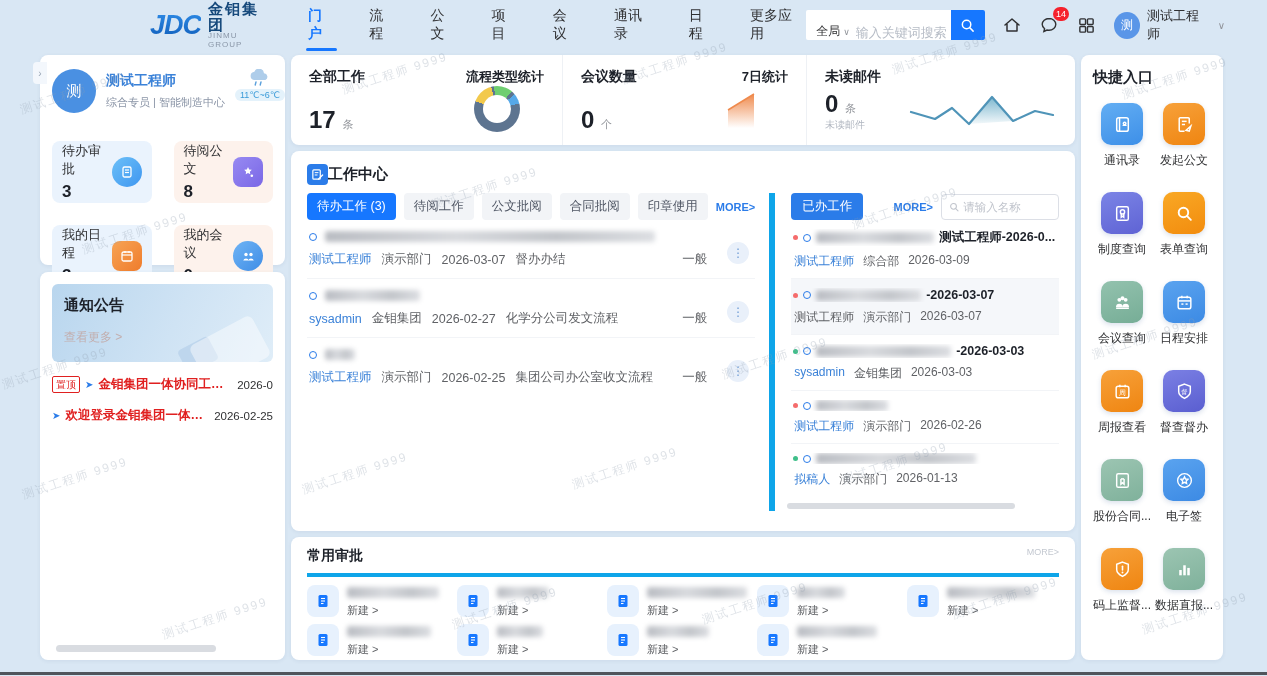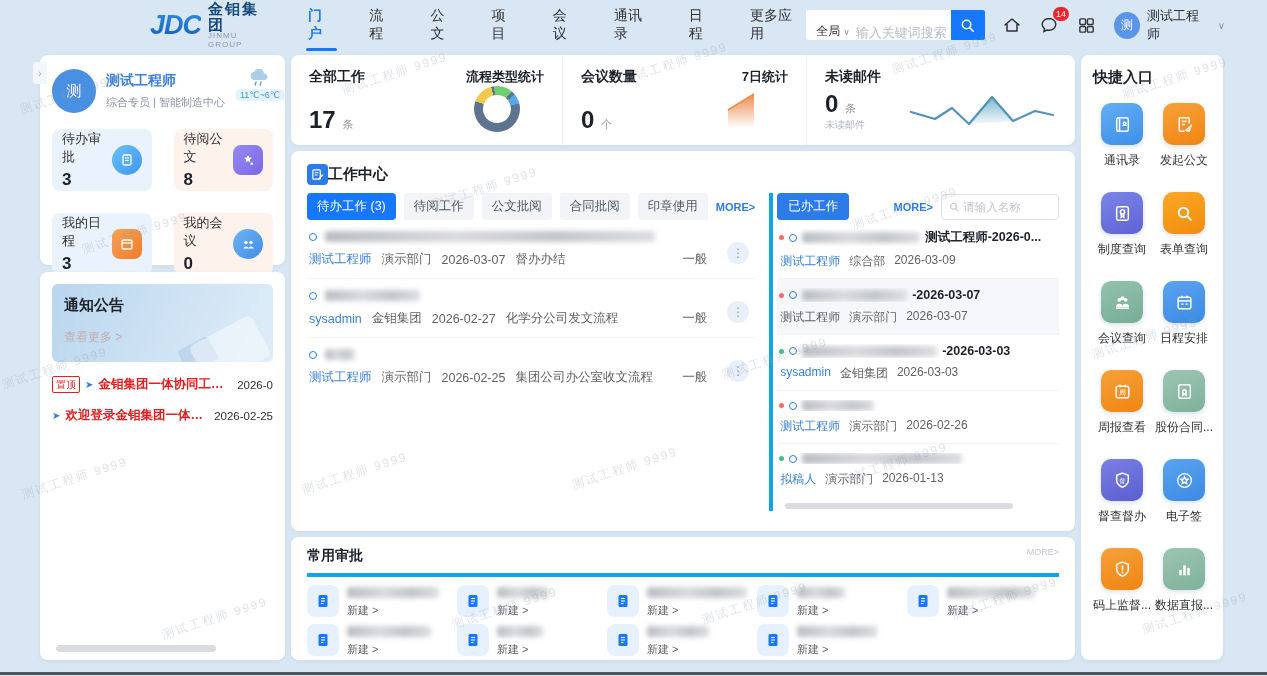--- a/index.html
+++ b/index.html
@@ -40,21 +40,21 @@
 
   
   .user-card { left:40px; top:55px; width:245px; height:210px; padding:14px 12px; }
   .collapse-tab { position:absolute; left:33px; top:62px; width:14px; height:22px; background:#f3f7fc; border-radius:4px 0 0 4px; color:#9aa6b5; font-size:10px; display:flex; align-items:center; justify-content:center; cursor:pointer; z-index:11; }
   .user-head { display:flex; align-items:flex-start; gap:10px; }
   .avatar-lg { width:44px; height:44px; border-radius:50%; background:#4a90e2; color:#fff; font-size:15px; display:flex; align-items:center; justify-content:center; flex:none; }
   .user-name { font-size:14px; color:#3b82d8; font-weight:bold; margin-top:3px; }
   .user-title { font-size:11px; color:#8a94a6; margin-top:5px; white-space:nowrap; }
   .weather { margin-left:auto; display:flex; flex-direction:column; align-items:center; gap:2px; }
   .weather-badge { background:#e4f2fb; color:#3b9bd8; font-size:9px; padding:1px 5px; border-radius:7px; white-space:nowrap; }
-  .tiles { display:grid; grid-template-columns:1fr 1fr; gap:22px; margin-top:16px; }
+  .tiles { display:grid; grid-template-columns:1fr 1fr; gap:22px; margin-top:28px; }
   .tile { border-radius:8px; padding:9px 10px; display:flex; justify-content:space-between; align-items:center; cursor:pointer; height:62px; }
   .tile.blue { background:#eaf3fd; }
   .tile.peach { background:#fdf2ec; }
   .tile-label { font-size:13px; color:#303133; }
   .tile-num { font-size:17px; font-weight:bold; color:#1d2129; margin-top:4px; }
   .tile-ic { width:30px; height:30px; border-radius:8px; display:flex; align-items:center; justify-content:center; flex:none; }
   .ti-blue { background:linear-gradient(135deg,#6cc0f8,#3e96f0); border-radius:50%; }
   .ti-purple { background:linear-gradient(135deg,#978af2,#7a67e6); }
   .ti-orange { background:linear-gradient(135deg,#f7a455,#ef7c2c); }
   .ti-people { background:linear-gradient(135deg,#6fb4f5,#3f8de6); border-radius:50%; }
@@ -88,21 +88,21 @@
     background:conic-gradient(from -70deg,#f2c94c 0 55deg,#5d7490 55deg 62deg,#6fce71 62deg 110deg,#5d7490 110deg 120deg,#56a8e8 120deg 146deg,#5d7490 146deg 290deg); }
   .donut::after { content:""; position:absolute; inset:9px; background:#fff; border-radius:50%; }
 
   
   .work-card { left:291px; top:151px; width:784px; height:380px; padding:13px 16px 10px; }
   .wc-head { display:flex; align-items:center; }
   .wc-ic { width:21px; height:21px; border-radius:4px; background:#2b7ce9; display:flex; align-items:center; justify-content:center; }
   .wc-title { font-size:15px; font-weight:bold; color:#1d2129; }
   .wc-body { display:flex; margin-top:8px; height:318px; }
   .wc-left { flex:1; padding-right:14px; }
-  .wc-right { width:292px; border-left:4px solid #0ea5e9; padding-left:4px; position:relative; }
+  .wc-right { width:292px; border-left:6px solid #0ea5e9; padding-left:16px; position:relative; }
   .tabs { display:flex; align-items:center; gap:8px; }
   .tab { font-size:12.5px; padding:5px 10px; border-radius:4px; background:#f2f4f7; color:#4e5563; cursor:pointer; white-space:nowrap; }
   .tab.active { background:#1677ff; color:#fff; }
   .more-link { margin-left:auto; font-size:11px; font-weight:bold; color:#2b7ce9; cursor:pointer; white-space:nowrap; }
   .todo-item { padding:11px 2px 10px; border-bottom:1px solid #f2f4f7; position:relative; }
   .t-row1 { display:flex; align-items:center; gap:8px; }
   .o-bullet { width:8px; height:8px; border:1.5px solid #2b7ce9; border-radius:50%; flex:none; }
   .blur-bar { height:11px; border-radius:3px; background:linear-gradient(90deg,#b9bcc2,#d8dade 40%,#c2c5ca 70%,#dcdee2); filter:blur(2.5px); }
   .t-row2 { display:flex; align-items:center; gap:10px; margin-top:9px; font-size:12.5px; color:#606266; }
   .t-name { color:#3b82d8; cursor:pointer; }
@@ -749,39 +749,39 @@
               <rect x="3" y="4" width="12" height="11" rx="2"></rect>
               <line x1="6.5" y1="2.5" x2="6.5" y2="5"></line>
               <line x1="11.5" y1="2.5" x2="11.5" y2="5"></line>
             </g>
             <text x="9" y="12.5" font-size="6.5" fill="#fff" text-anchor="middle">周</text>
           </svg>
       </span>
       <span class="q-label">周报查看</span>
     </div>
     <div class="q-item">
+      <span class="q-ic" style="background:linear-gradient(160deg,#7b80e4,#5a5ed0)">
+        <svg width="19" height="19" viewBox="0 0 18 18">
+            <path d="M9 2 L14.5 4 V9 C14.5 12.8 9 15.5 9 15.5 C9 15.5 3.5 12.8 3.5 9 V4 Z" fill="none" stroke="#fff" stroke-width="1.4"></path>
+            <text x="9" y="11" font-size="6" fill="#fff" text-anchor="middle">督</text>
+          </svg>
+      </span>
+      <span class="q-label">督查督办</span>
+    </div>
+    <div class="q-item">
       <span class="q-ic" style="background:linear-gradient(160deg,#9cc5b2,#7fb19b)">
         <svg width="19" height="19" viewBox="0 0 18 18" fill="none" stroke="#fff" stroke-width="1.4">
             <rect x="3.5" y="2.5" width="11" height="13" rx="1.5"></rect>
             <path d="M7.5 7.5 v5 l1.5-1.3 1.5 1.3 v-5"></path>
             <line x1="7.5" y1="7.5" x2="10.5" y2="7.5"></line>
           </svg>
       </span>
       <span class="q-label">股份合同...</span>
     </div>
     <div class="q-item">
-      <span class="q-ic" style="background:linear-gradient(160deg,#7b80e4,#5a5ed0)">
-        <svg width="19" height="19" viewBox="0 0 18 18">
-            <path d="M9 2 L14.5 4 V9 C14.5 12.8 9 15.5 9 15.5 C9 15.5 3.5 12.8 3.5 9 V4 Z" fill="none" stroke="#fff" stroke-width="1.4"></path>
-            <text x="9" y="11" font-size="6" fill="#fff" text-anchor="middle">督</text>
-          </svg>
-      </span>
-      <span class="q-label">督查督办</span>
-    </div>
-    <div class="q-item">
       <span class="q-ic" style="background:linear-gradient(160deg,#5aa3ef,#3c8ae4)">
         <svg width="19" height="19" viewBox="0 0 18 18" fill="none" stroke="#fff" stroke-width="1.3">
             <circle cx="9" cy="9" r="6.5"></circle>
             <path d="M9 5.5 l1 2.1 2.3 .3 -1.7 1.6 .4 2.3 L9 10.7 6.9 11.8 7.3 9.5 5.6 7.9 8 7.6z"></path>
           </svg>
       </span>
       <span class="q-label">电子签</span>
     </div>
     <div class="q-item">
       <span class="q-ic" style="background:linear-gradient(160deg,#f7a13a,#ef8511)">

